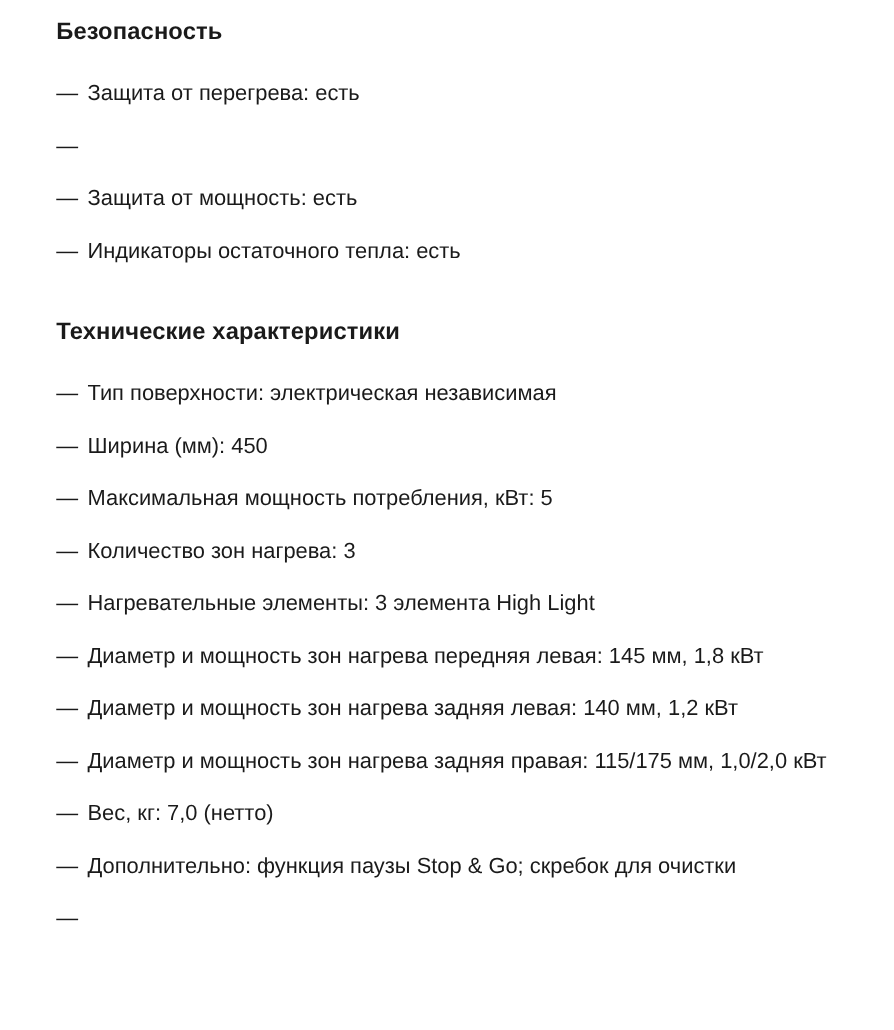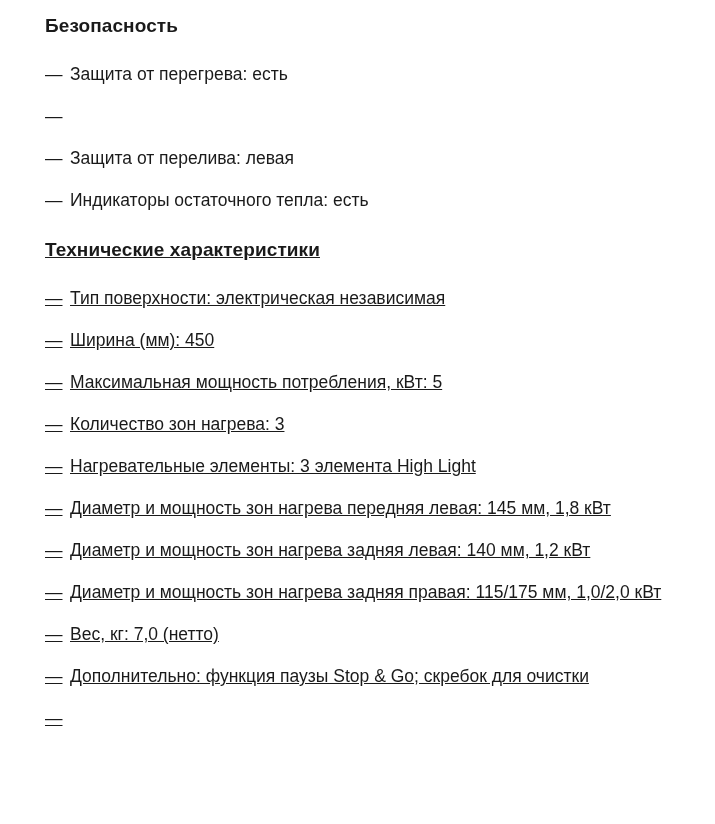--- a/index.html
+++ b/index.html
@@ -21,22 +21,21 @@
     padding:14px 34px 0 45px;
   }
   h2{
     font-size:19px;
     line-height:24px;
     font-weight:700;
     margin:0 0 22px 0;
     letter-spacing:.1px;
   }
   section.second{
-    margin-top:24px;
-    text-decoration:underline;
+    margin-top:40px;
   }
   ul{
     list-style:none;
     margin:0;
     padding:0;
   }
   li{
     display:flex;
     align-items:flex-start;
     font-size:17.5px;
@@ -67,21 +66,21 @@
     <ul>
       <li>
         <span class="dash">—</span>
         <span class="txt">Защита от перегрева: есть</span>
       </li>
       <li>
         <span class="dash">—</span>
       </li>
       <li>
         <span class="dash">—</span>
-        <span class="txt">Защита от перелива: левая</span>
+        <span class="txt">Защита от мощность: есть</span>
       </li>
       <li>
         <span class="dash">—</span>
         <span class="txt">Индикаторы остаточного тепла: есть</span>
       </li>
     </ul>
   </section>
 
   <section class="second">
     <h2>Технические характеристики</h2>

